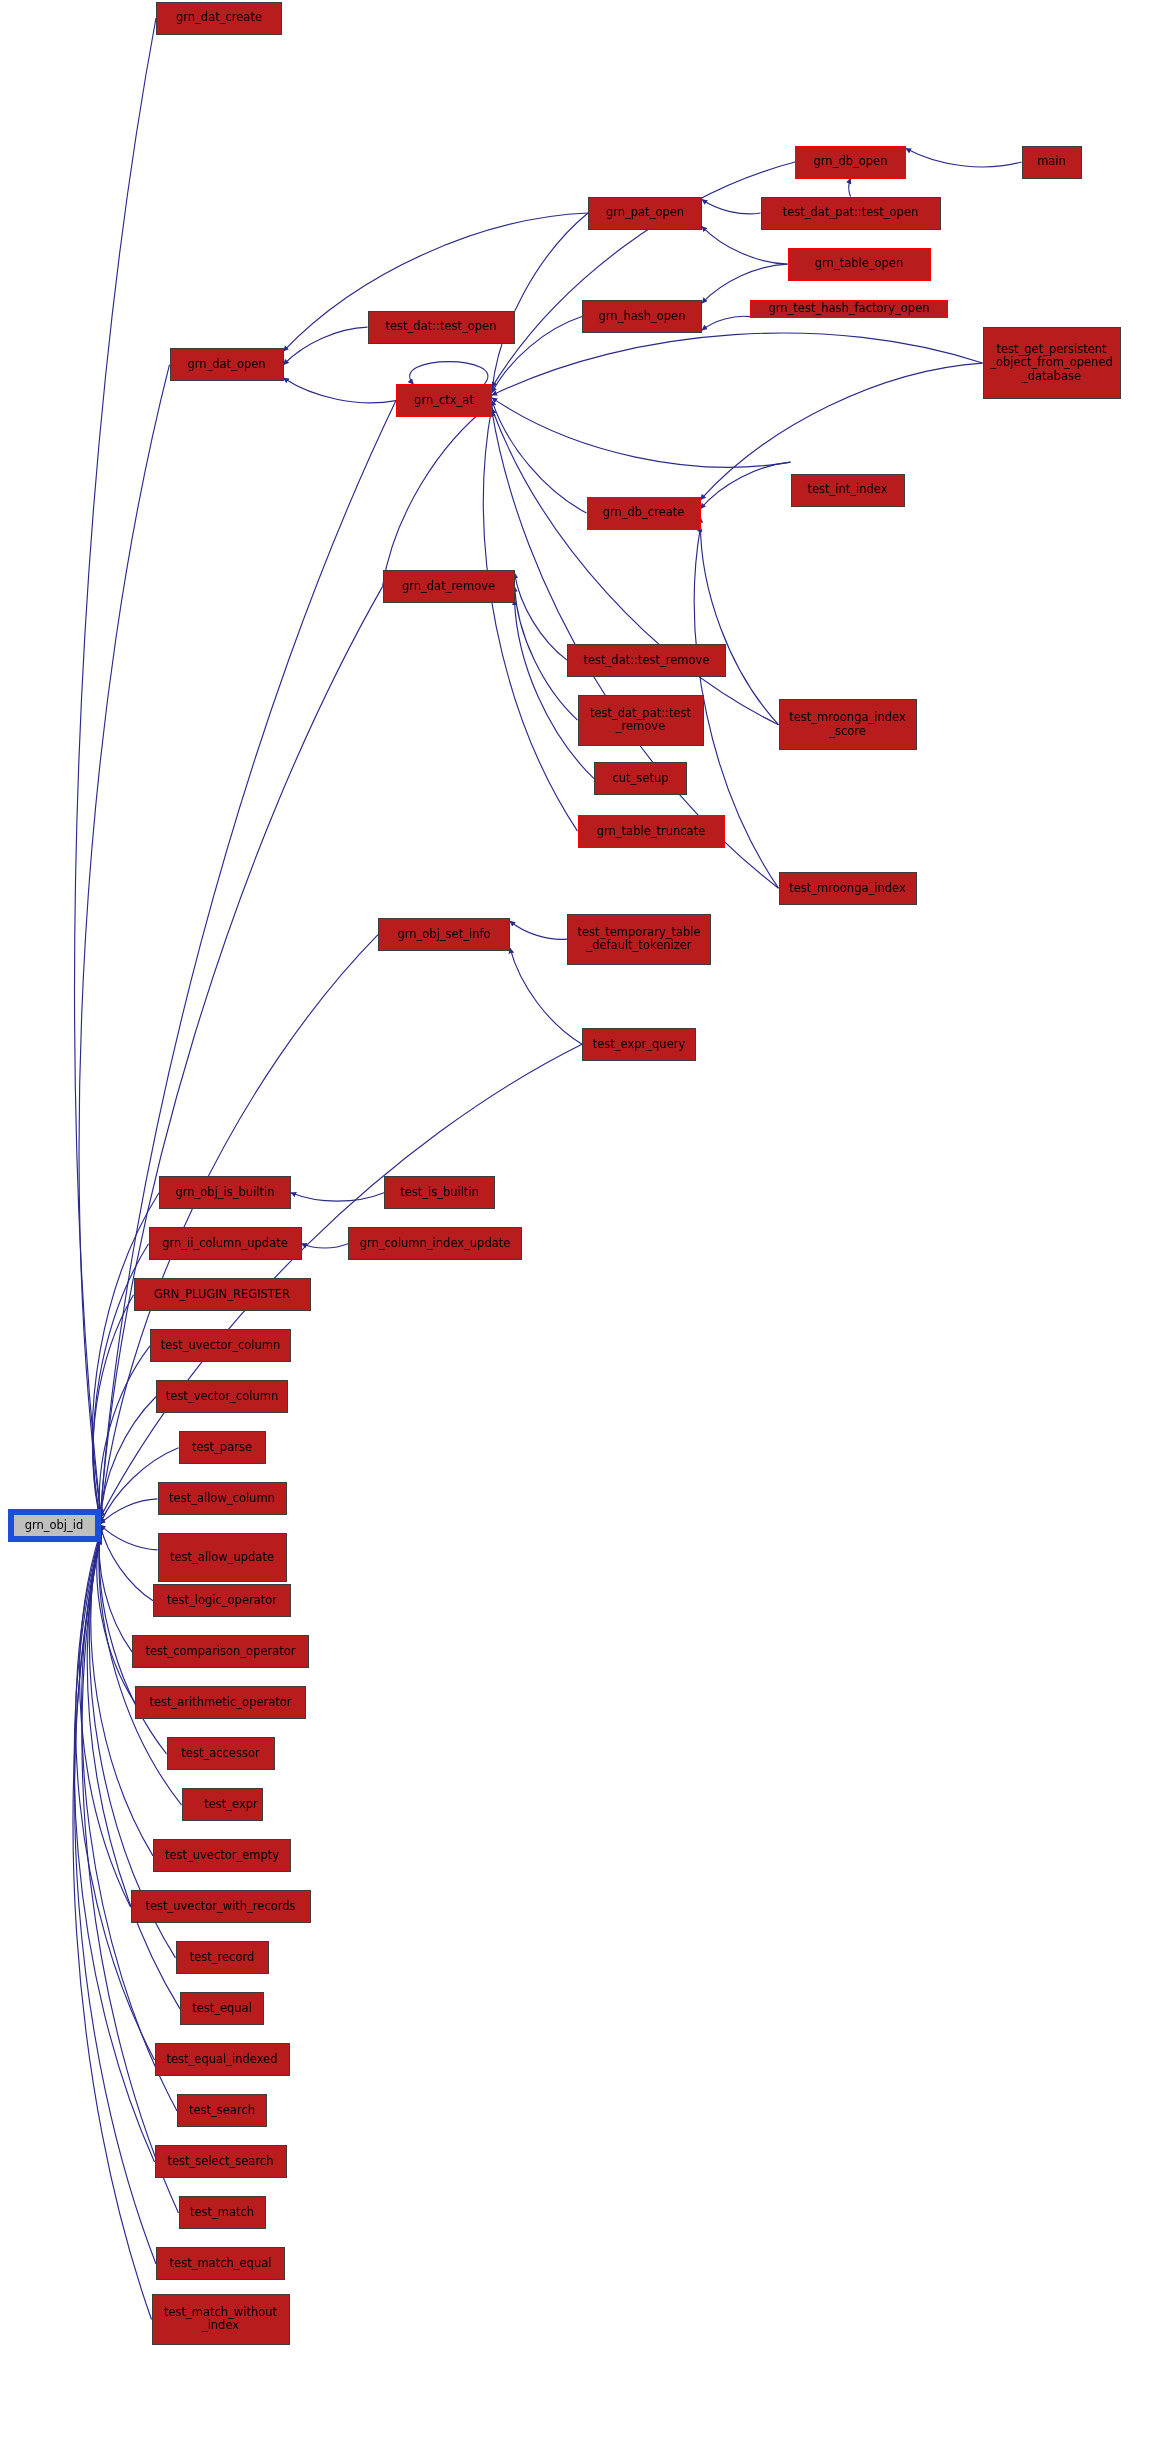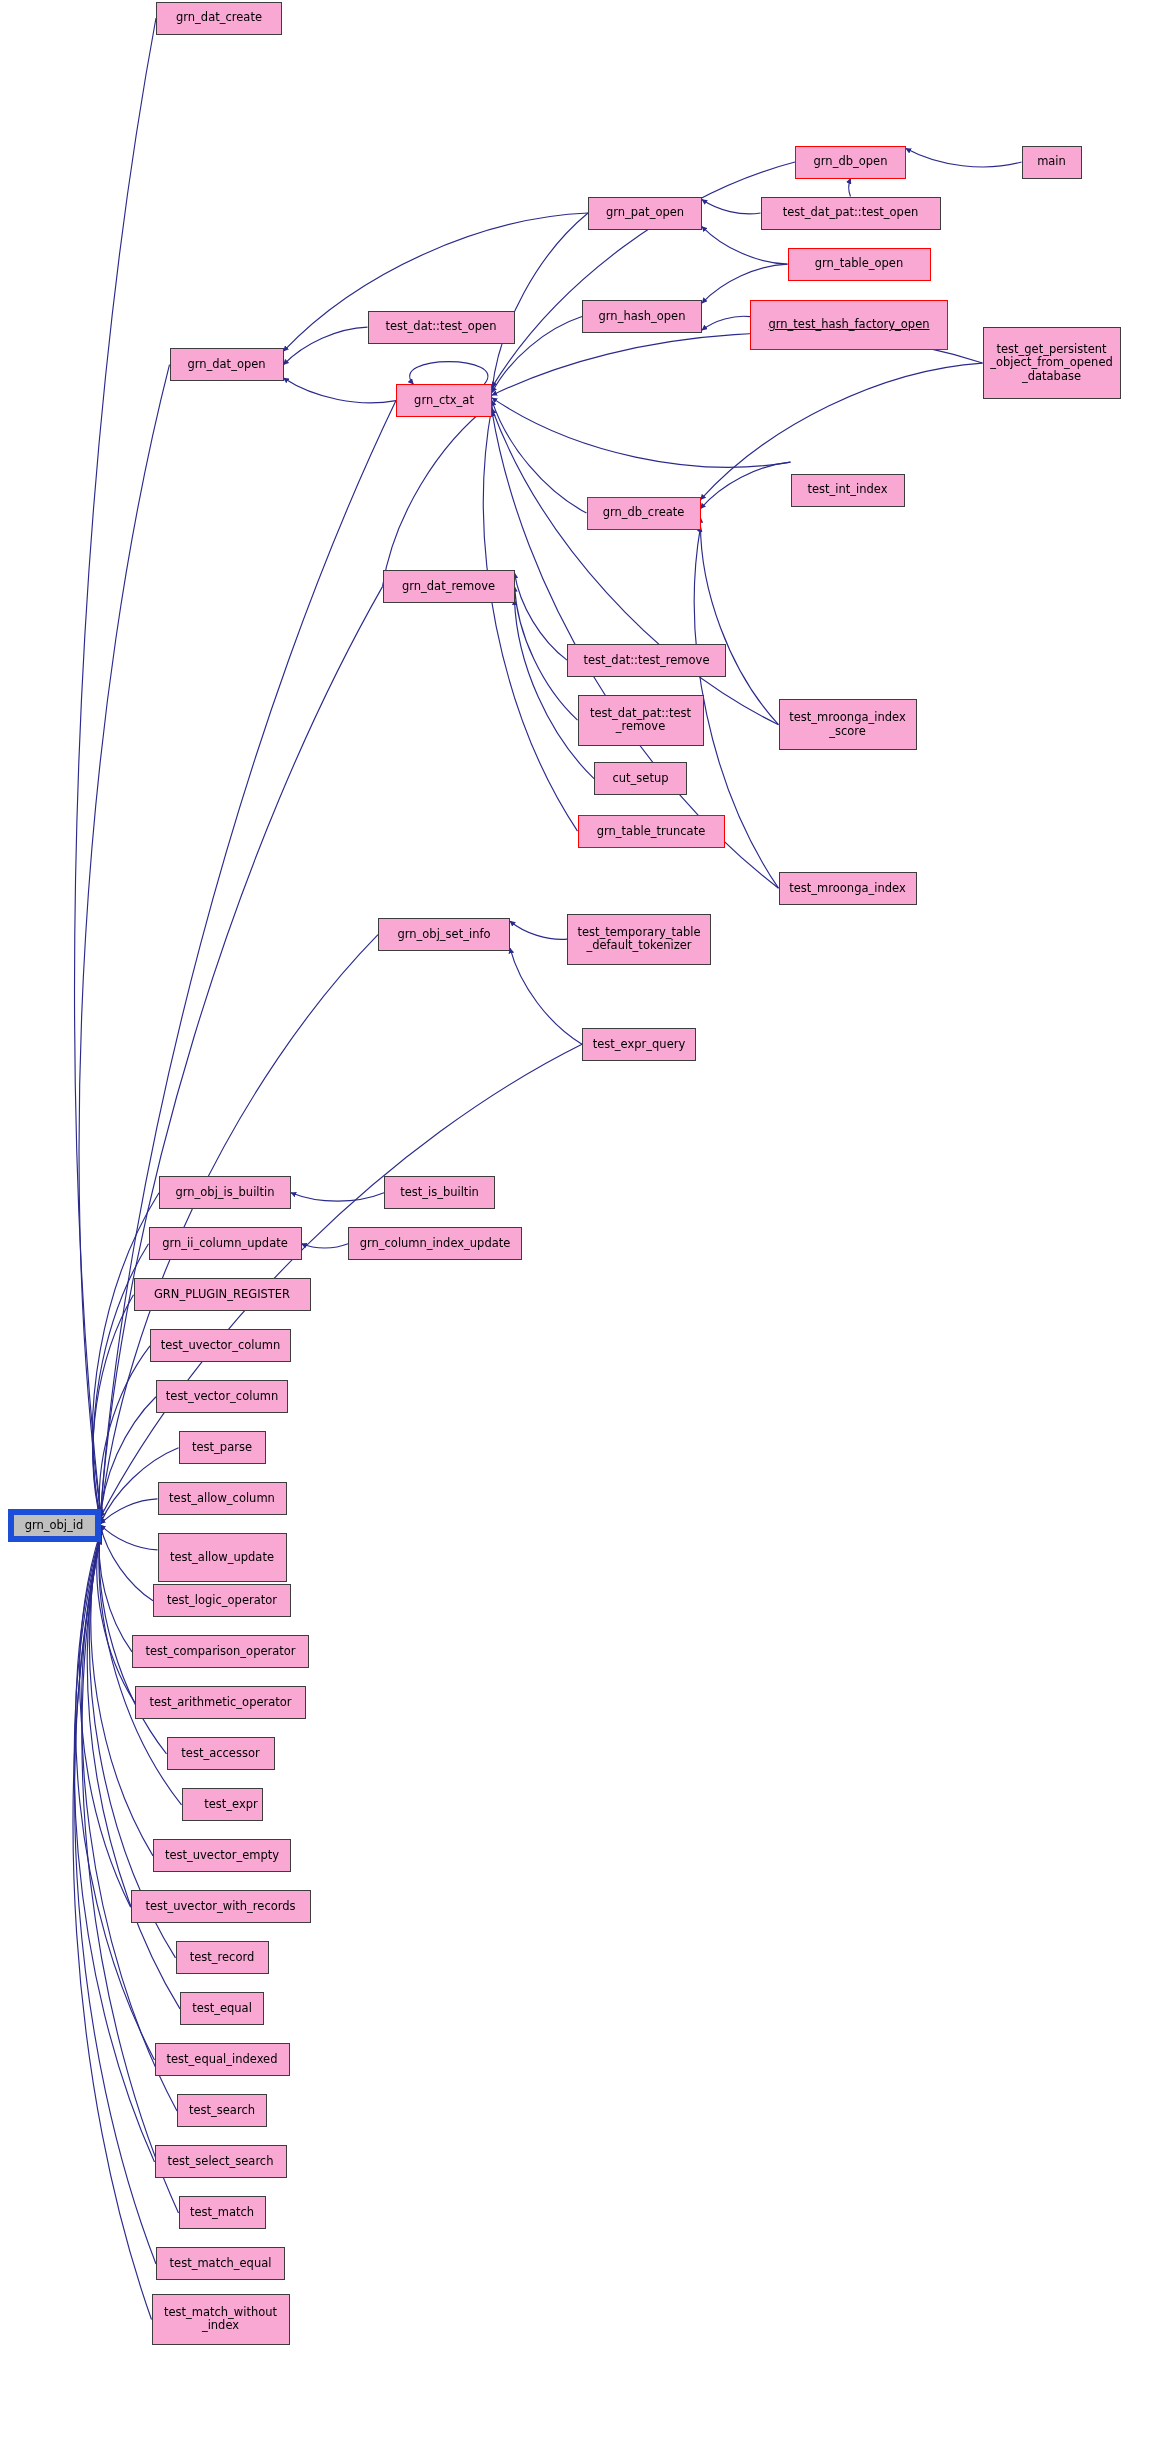--- a/index.html
+++ b/index.html
@@ -1,20 +1,20 @@
 <!DOCTYPE html>
 <html><head>
 <meta charset="utf-8">
 <style>
   html,body{margin:0;padding:0;background:#ffffff;}
   body{font-family:"DejaVu Sans","Liberation Sans",sans-serif;}
   #graph{position:relative;width:1176px;height:2453px;background:#fff;overflow:hidden;}
   #edges{position:absolute;left:0;top:0;width:1176px;height:2453px;}
   .node{position:absolute;box-sizing:border-box;display:flex;align-items:center;
-        justify-content:center;text-align:center;background:#f9a8d4;
+        justify-content:center;text-align:center;background:#b91c1c;
         border:1px solid #3d3d3d;color:#000000;font-size:11.5px;line-height:1.15;
         letter-spacing:0px;white-space:pre-line;z-index:5;}
   .node.red{border:1.5px solid #ff0000;}
   .node.root{background:#bfbfbf;border:6px solid #1d4ed8;align-items:center;}
   .node span{display:block;pointer-events:none;}
 </style>
 </head>
 <body>
 
 <div id="graph">
@@ -87,21 +87,21 @@
         <path d="M 151.5 2319.4727828746177 C 70.34057221330073 2089.7305789291736, 49.940572213300754 1777.6672150148008, 100.5 1539.314373088685" marker-end="url(#arrow)"></path>
       </g>
   </svg>
 <div class="node" style="left: 156px; top: 1.50031px; width: 126px; height: 33.0067px;"><span>grn_dat_create</span></div>
     <div class="node red" style="left: 795px; top: 145.53px; width: 111px; height: 33.0067px;"><span>grn_db_open</span></div>
     <div class="node" style="left: 1021.5px; top: 145.53px; width: 60px; height: 33.0067px;"><span>main</span></div>
     <div class="node" style="left: 588px; top: 196.54px; width: 114px; height: 33.0067px;"><span>grn_pat_open</span></div>
     <div class="node" style="left: 760.5px; top: 196.54px; width: 180px; height: 33.0067px;"><span>test_dat_pat::test_open</span></div>
     <div class="node red" style="left: 787.5px; top: 247.55px; width: 143px; height: 33.0067px;"><span>grn_table_open</span></div>
     <div class="node" style="left: 582px; top: 300.061px; width: 120px; height: 33.0067px;"><span>grn_hash_open</span></div>
-    <div class="node red" style="left: 750px; top: 300.061px; width: 198px; height: 50px; text-decoration: underline;"><span>grn_test_hash_factory_open</span></div>
+    <div class="node red" style="left: 750px; top: 300.061px; width: 198px; height: 18px;"><span>grn_test_hash_factory_open</span></div>
     <div class="node" style="left: 367.5px; top: 310.563px; width: 147px; height: 33.0067px;"><span>test_dat::test_open</span></div>
     <div class="node" style="left: 982.5px; top: 327.067px; width: 138px; height: 72.0147px;"><span>test_get_persistent
 _object_from_opened
 _database</span></div>
     <div class="node" style="left: 169.5px; top: 348.071px; width: 114px; height: 33.0067px;"><span>grn_dat_open</span></div>
     <div class="node red" style="left: 396px; top: 384.078px; width: 96px; height: 33.0067px;"><span>grn_ctx_at</span></div>
     <div class="node" style="left: 790.5px; top: 445.591px; width: 114px; height: 33.0067px; margin-top: 28px;"><span>test_int_index</span></div>
     <div class="node red" style="left: 586.5px; top: 496.601px; width: 114px; height: 33.0067px;"><span>grn_db_create</span></div>
     <div class="node" style="left: 382.5px; top: 570.116px; width: 132px; height: 33.0067px;"><span>grn_dat_remove</span></div>
     <div class="node" style="left: 567px; top: 643.631px; width: 159px; height: 33.0067px;"><span>test_dat::test_remove</span></div>

